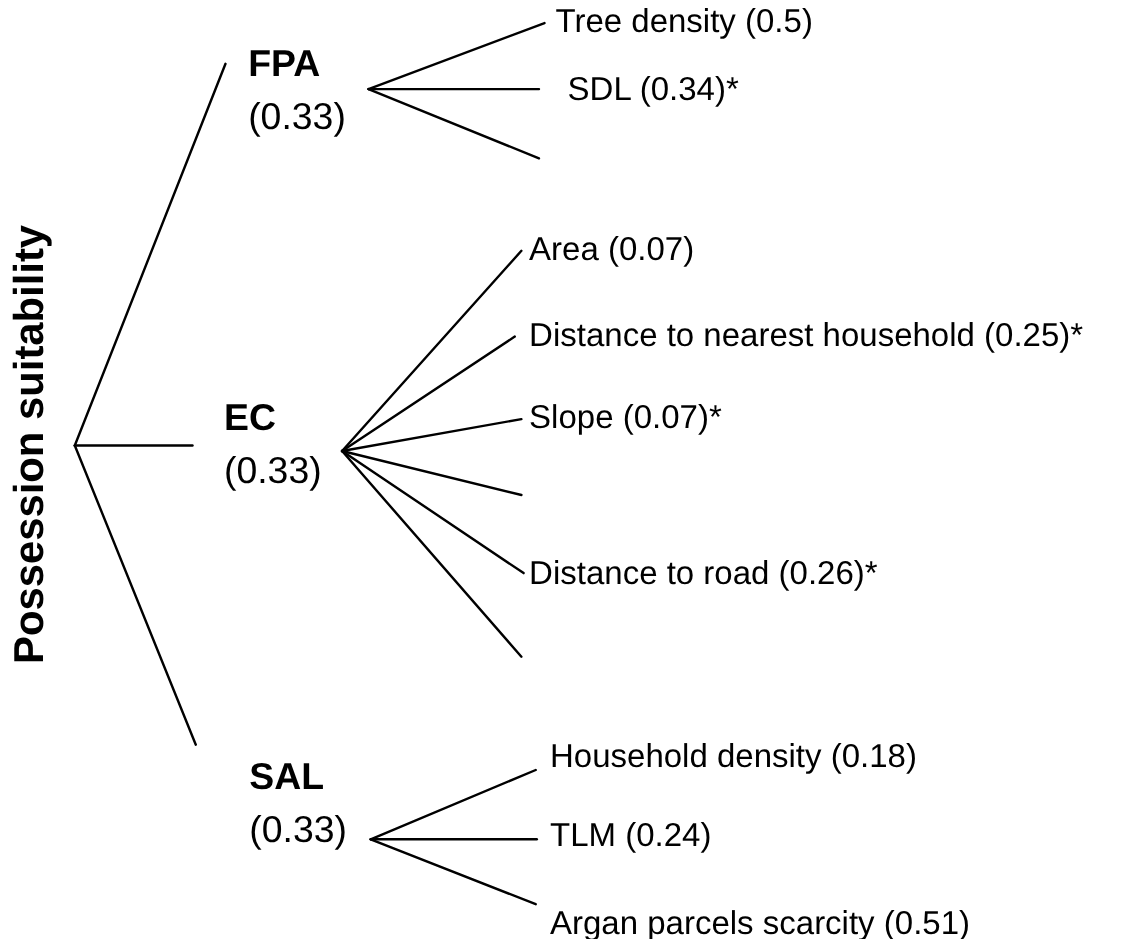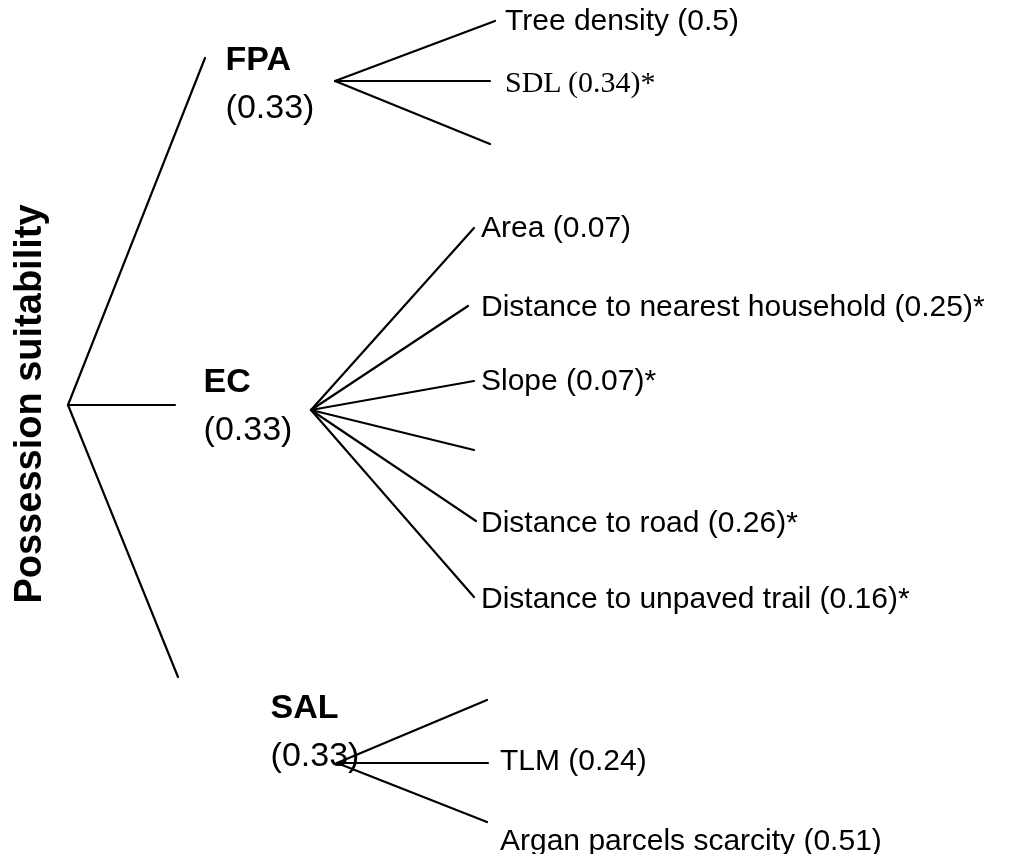--- a/index.html
+++ b/index.html
@@ -84,30 +84,30 @@
   <div class="node" style="left:270px; top:82px;">
     <span class="node-title">FPA</span>
     <span class="node-weight">(0.33)</span>
   </div>
 
   <div class="node" style="left:248px; top:404px;">
     <span class="node-title">EC</span>
     <span class="node-weight">(0.33)</span>
   </div>
 
-  <div class="node" style="left:271px; top:730px;margin-left:44px;">
+  <div class="node" style="left:271px; top:730px;">
     <span class="node-title">SAL</span>
     <span class="node-weight">(0.33)</span>
   </div>
 
   <div class="leaf" style="left:505px; top:20px;">Tree density (0.5)</div>
-  <div class="leaf" style="left:505px; top:82px;font-family:Liberation Serif, serif;">SDL (0.34)*</div>
+  <div class="leaf" style="left:516px; top:82px;">SDL (0.34)*</div>
 
   <div class="leaf" style="left:481px; top:227px;">Area (0.07)</div>
   <div class="leaf" style="left:481px; top:306px;">Distance to nearest household (0.25)*</div>
   <div class="leaf" style="left:481px; top:380px;">Slope (0.07)*</div>
   <div class="leaf" style="left:481px; top:522px;">Distance to road (0.26)*</div>
-  <div class="leaf" style="left:481px; top:598px;">Distance to unpaved trail (0.16)*</div>
 
+  <div class="leaf" style="left:500px; top:688px;">Household density (0.18)</div>
   <div class="leaf" style="left:500px; top:760px;">TLM (0.24)</div>
   <div class="leaf" style="left:500px; top:840px;">Argan parcels scarcity (0.51)</div>
 
 </div>
 
 </body></html>

